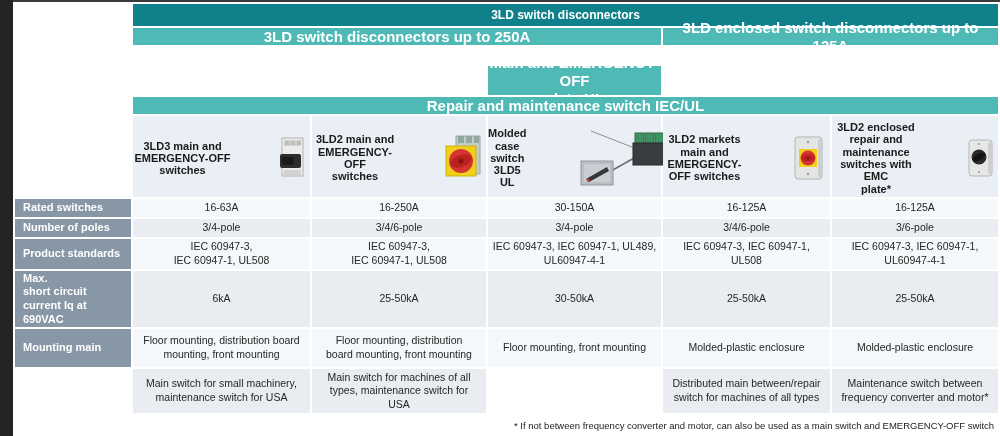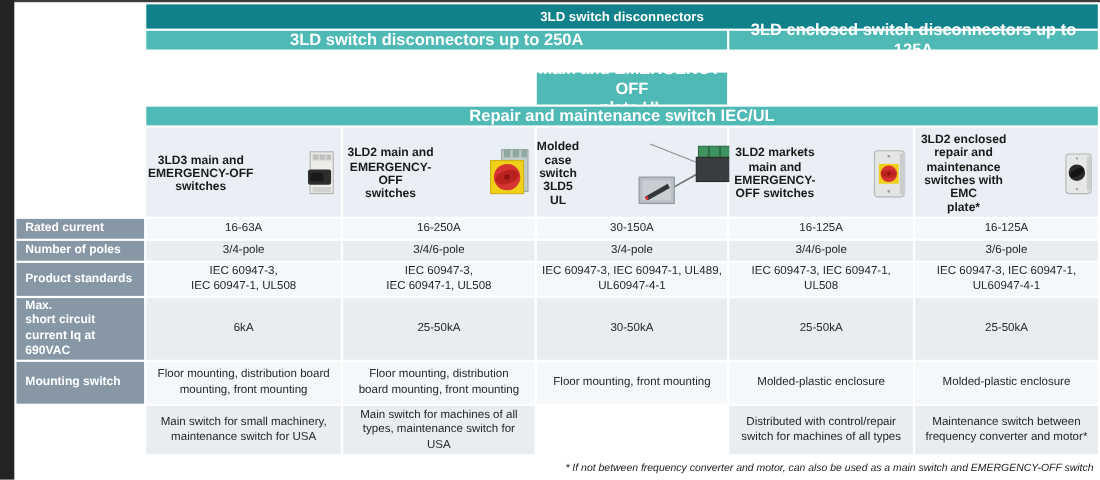--- a/index.html
+++ b/index.html
@@ -49,21 +49,21 @@
     line-height:1.25;white-space:pre-line;
   }
   .data-cell{
     font-size:10.5px;color:#262626;display:flex;align-items:center;justify-content:center;
     text-align:center;line-height:1.3;white-space:pre-line;padding:1px 3px;box-sizing:border-box;
   }
   .shade-a{background:#f5f8fa;}
   .shade-b{background:#e9edf1;}
 
   .footnote{
-    position:absolute;left:514px;top:420px;font-size:9.5px;color:#222222;white-space:nowrap;font-style:italic;
+    position:absolute;left:514px;top:420px;font-size:9.5px;color:#222222;white-space:nowrap;
   }
 </style>
 </head>
 <body>
 
 <div class="top-edge"></div>
 <div class="left-edge"></div>
 
 <div class="sheet">
 
@@ -153,21 +153,21 @@
         <rect x="5" y="2" width="23" height="36" rx="3" fill="#e6e8e7" stroke="#b4b6b5"></rect>
         <rect x="24" y="4" width="4" height="32" rx="2" fill="#cdcfce"></rect>
         <circle cx="15" cy="6" r="1" fill="#9a9c9b"></circle>
         <circle cx="15" cy="34" r="1" fill="#9a9c9b"></circle>
         <circle cx="15" cy="19" r="7.5" fill="#2b2b2b"></circle>
         <ellipse cx="15" cy="19" rx="7" ry="3.2" fill="#141414" transform="rotate(-30 15 19)"></ellipse>
       </svg>
     </div>
   </div>
 
-  <div class="label-cell r7 c1">Rated current</div>
+  <div class="label-cell r7 c1">Rated switches</div>
   <div class="data-cell shade-a r7 c2">16-63A</div>
   <div class="data-cell shade-a r7 c3">16-250A</div>
   <div class="data-cell shade-a r7 c4">30-150A</div>
   <div class="data-cell shade-a r7 c5">16-125A</div>
   <div class="data-cell shade-a r7 c6">16-125A</div>
 
   <div class="label-cell r8 c1">Number of poles</div>
   <div class="data-cell shade-b r8 c2">3/4-pole</div>
   <div class="data-cell shade-b r8 c3">3/4/6-pole</div>
   <div class="data-cell shade-b r8 c4">3/4-pole</div>
@@ -189,34 +189,34 @@
   <div class="label-cell r10 c1">Max.
 short circuit
 current Iq at
 690VAC</div>
   <div class="data-cell shade-b r10 c2">6kA</div>
   <div class="data-cell shade-b r10 c3">25-50kA</div>
   <div class="data-cell shade-b r10 c4">30-50kA</div>
   <div class="data-cell shade-b r10 c5">25-50kA</div>
   <div class="data-cell shade-b r10 c6">25-50kA</div>
 
-  <div class="label-cell r11 c1">Mounting switch</div>
+  <div class="label-cell r11 c1">Mounting main</div>
   <div class="data-cell shade-a r11 c2">Floor mounting, distribution board
 mounting, front mounting</div>
   <div class="data-cell shade-a r11 c3">Floor mounting, distribution
 board mounting, front mounting</div>
   <div class="data-cell shade-a r11 c4">Floor mounting, front mounting</div>
   <div class="data-cell shade-a r11 c5">Molded-plastic enclosure</div>
   <div class="data-cell shade-a r11 c6">Molded-plastic enclosure</div>
 
   <div class="data-cell shade-b r12 c2">Main switch for small machinery,
 maintenance switch for USA</div>
   <div class="data-cell shade-b r12 c3">Main switch for machines of all
 types, maintenance switch for
 USA</div>
-  <div class="data-cell shade-b r12 c5">Distributed with control/repair
+  <div class="data-cell shade-b r12 c5">Distributed main between/repair
 switch for machines of all types</div>
   <div class="data-cell shade-b r12 c6">Maintenance switch between
 frequency converter and motor*</div>
 
 </div>
 
 <div class="footnote">* If not between frequency converter and motor, can also be used as a main switch and EMERGENCY-OFF switch</div>
 
 </body></html>

